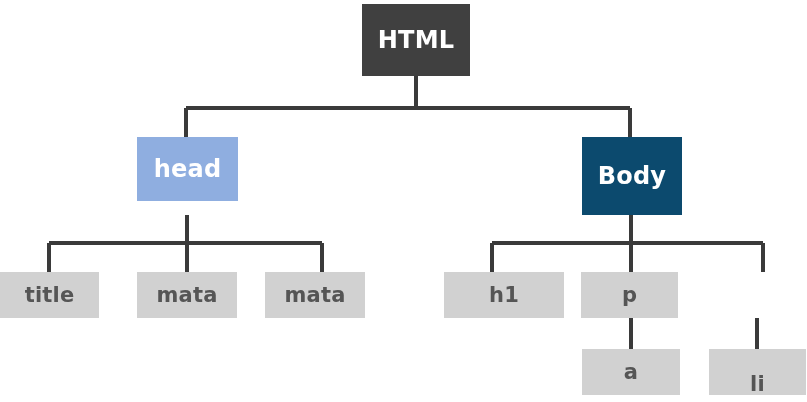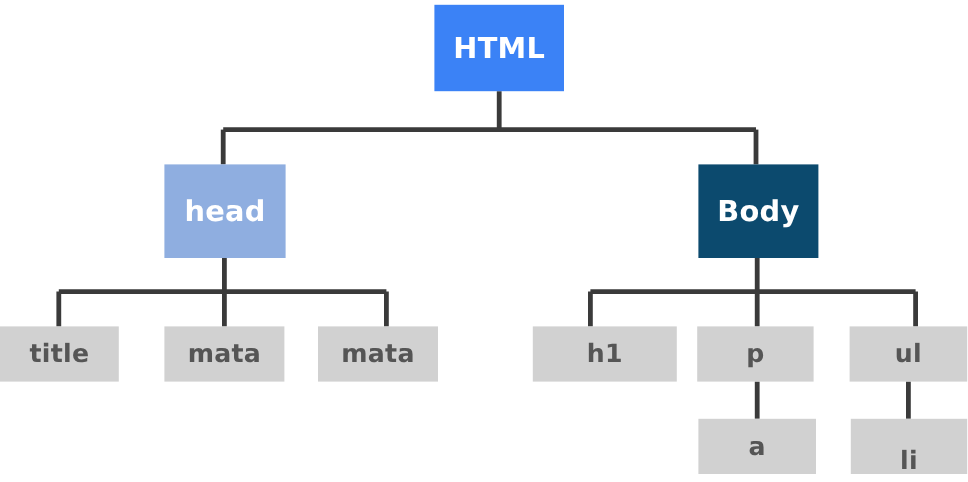--- a/index.html
+++ b/index.html
@@ -39,33 +39,33 @@
     line-height: 1;
     white-space: nowrap;
   }
 
   
   .node-root {
     left: 362px;
     top: 4px;
     width: 108px;
     height: 72px;
-    background: #3b82f6;
+    background: #404040;
   }
   .node-root .node-label {
     color: #ffffff;
     font-size: 24px;
   }
 
   
   .node-head {
     left: 137px;
     top: 137px;
     width: 101px;
-    height: 78px;
+    height: 64px;
     background: #8faee0;
   }
   .node-body {
     left: 582px;
     top: 137px;
     width: 100px;
     height: 78px;
     background: #0c4a6e;
   }
   .node-head .node-label,
@@ -154,23 +154,20 @@
   </div>
 
   <div class="node node-leaf pos-h1">
     <span class="node-label">h1</span>
   </div>
 
   <div class="node node-leaf pos-p">
     <span class="node-label">p</span>
   </div>
 
-  <div class="node node-leaf pos-ul">
-    <span class="node-label">ul</span>
-  </div>
 
   <div class="node node-leaf pos-a">
     <span class="node-label">a</span>
   </div>
 
   <div class="node node-leaf pos-li">
     <span class="node-label">li</span>
   </div>
 
 </div>

